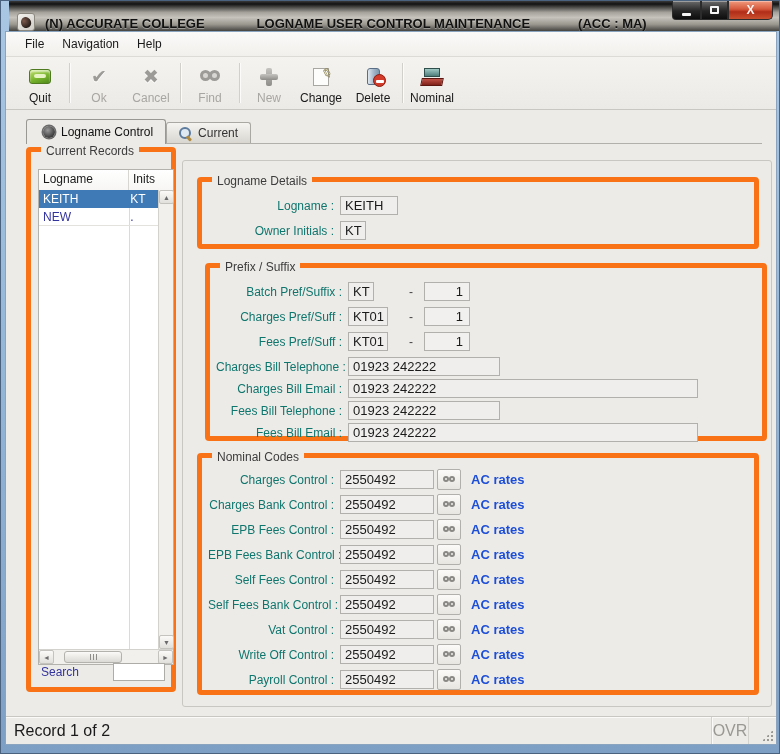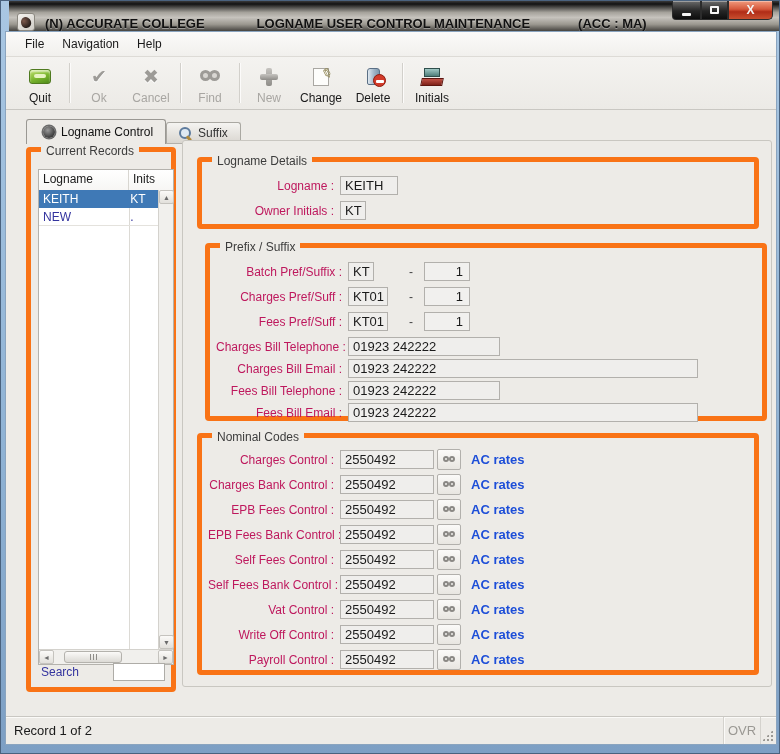--- a/index.html
+++ b/index.html
@@ -75,39 +75,39 @@
   .grow.plain{color:#33339e;}
   .vscroll{position:absolute;right:0;top:20px;bottom:15px;width:15px;background:#f1f0ed;border-left:1px solid #d4d2cd;display:flex;flex-direction:column;justify-content:space-between;}
   .hscroll{position:absolute;left:0;right:0;bottom:0;height:15px;background:#f1f0ed;border-top:1px solid #d4d2cd;display:flex;align-items:center;}
   .sbtn{width:15px;height:14px;display:flex;align-items:center;justify-content:center;font-size:7px;color:#6b6b6b;background:linear-gradient(180deg,#fbfaf8,#e2e0db);border:1px solid #c5c3be;border-radius:2px;}
   .hthumb{width:58px;height:12px;margin-left:10px;background:linear-gradient(180deg,#fbfaf8,#dcdad5);border:1px solid #b4b2ad;border-radius:3px;display:flex;align-items:center;justify-content:center;gap:2px;}
   .hthumb i{width:1px;height:6px;background:#8f8d89;}
   .search-row{position:absolute;left:10px;bottom:6px;display:flex;align-items:center;}
   .search-label{font-size:12px;color:#33339e;width:72px;}
   .search-input{width:52px;height:18px;background:#fff;border:1px solid #aeaca7;font-size:12px;padding:0 3px;font-family:"Liberation Sans",sans-serif;}
   
-  .details-panel{position:absolute;left:176px;top:30px;width:590px;height:547px;border:1px solid #c9c7c1;border-radius:3px;background:#edebe7;}
+  .details-panel{position:absolute;left:176px;top:50px;width:590px;height:547px;border:1px solid #c9c7c1;border-radius:3px;background:#edebe7;}
   .gb-logname{left:14px;top:16px;width:562px;height:72px;}
   .gb-prefix{left:14px;top:102px;width:562px;height:178px;margin-left:8px;}
   .gb-nominal{left:14px;top:292px;width:562px;height:242px;}
   .frow{display:flex;align-items:center;height:19px;margin-bottom:6px;padding-left:6px;}
   .frow.tight{margin-bottom:3px;}
-  .flabel{width:132px;text-align:right;font-size:12px;color:#be185d;padding-right:6px;white-space:nowrap;flex:none;}
+  .flabel{width:132px;text-align:right;font-size:12px;color:#0f766e;padding-right:6px;white-space:nowrap;flex:none;}
   .field{height:19px;background:#efeeec;border:1px solid #b2b0ac;font-size:13px;color:#1a1a1a;display:flex;align-items:center;padding:0 4px;flex:none;}
   .w58{width:58px;} .w26{width:26px;} .w40{width:40px;} .w152{width:152px;} .w350{width:350px;} .w94{width:94px;}
   .slot1{width:50px;display:flex;}
   .dash{width:26px;text-align:center;font-size:12px;color:#444;flex:none;}
   .suffix-field{width:46px;justify-content:flex-end;padding-right:6px;background:#f1f0ee;}
   .lookup-btn{width:24px;height:21px;margin-left:3px;background:linear-gradient(180deg,#fbfaf8,#e8e6e1);border:1px solid #b2b0ac;border-radius:2px;display:flex;align-items:center;justify-content:center;flex:none;}
   .mini-binoc{position:relative;width:12px;height:8px;}
   .mini-binoc i{position:absolute;top:0;width:6px;height:6px;border-radius:50%;border:2px solid #8a8884;}
   .mini-binoc i:first-child{left:0;} .mini-binoc i:last-child{right:0;}
   .green-val{margin-left:10px;font-size:13px;font-weight:700;color:#1d4ed8;white-space:nowrap;}
   
-  .statusbar{height:28px;border-top:1px solid #c9c7c2;box-shadow:inset 0 1px 0 #fbfaf8;display:flex;align-items:center;font-size:13px;color:#1a1a1a;}
+  .statusbar{height:28px;border-top:1px solid #c9c7c2;box-shadow:inset 0 1px 0 #fbfaf8;display:flex;align-items:center;font-size:16px;color:#1a1a1a;gap:12px;}
   .status-record{padding-left:8px;flex:1;}
   .status-ovr{width:38px;align-self:stretch;display:flex;align-items:center;justify-content:center;color:#9a9893;border-left:1px solid #d4d2cd;border-right:1px solid #d4d2cd;box-shadow:inset 1px 0 0 #fbfaf8;}
   .grip{width:13px;height:13px;align-self:flex-end;margin:0 2px 2px 0;background-image:radial-gradient(#9a9893 1px,transparent 1.3px);background-size:4px 4px;background-position:bottom right;clip-path:polygon(100% 0,100% 100%,0 100%);}
 </style>
 </head>
 <body>
 
 <div class="frame">
 
   <div class="titlebar">
@@ -184,34 +184,34 @@
         <span>Delete</span>
       </div>
       <div class="tsep"></div>
       <div class="tbtn">
         <span class="ticon">
             <span class="icon-college">
               <i class="base"></i>
               <i class="roof"></i>
             </span>
           </span>
-        <span>Initials</span>
+        <span>Nominal</span>
       </div>
     </div>
 
     <div class="content">
 
       <div class="tabstrip">
         <div class="tab active">
           <span class="gear-ic"></span>
           <span>Logname Control</span>
         </div>
         <div class="tab inactive">
           <span class="mag-ic"></span>
-          <span>Suffix</span>
+          <span>Current</span>
         </div>
       </div>
 
       <div class="groupbox gb-records">
         <span class="gb-caption">Current Records</span>
         <div class="grid">
           <div class="grid-header">
             <span class="gh-cell gh-logname">Logname</span>
             <span class="gh-cell gh-inits">Inits</span>
           </div>

